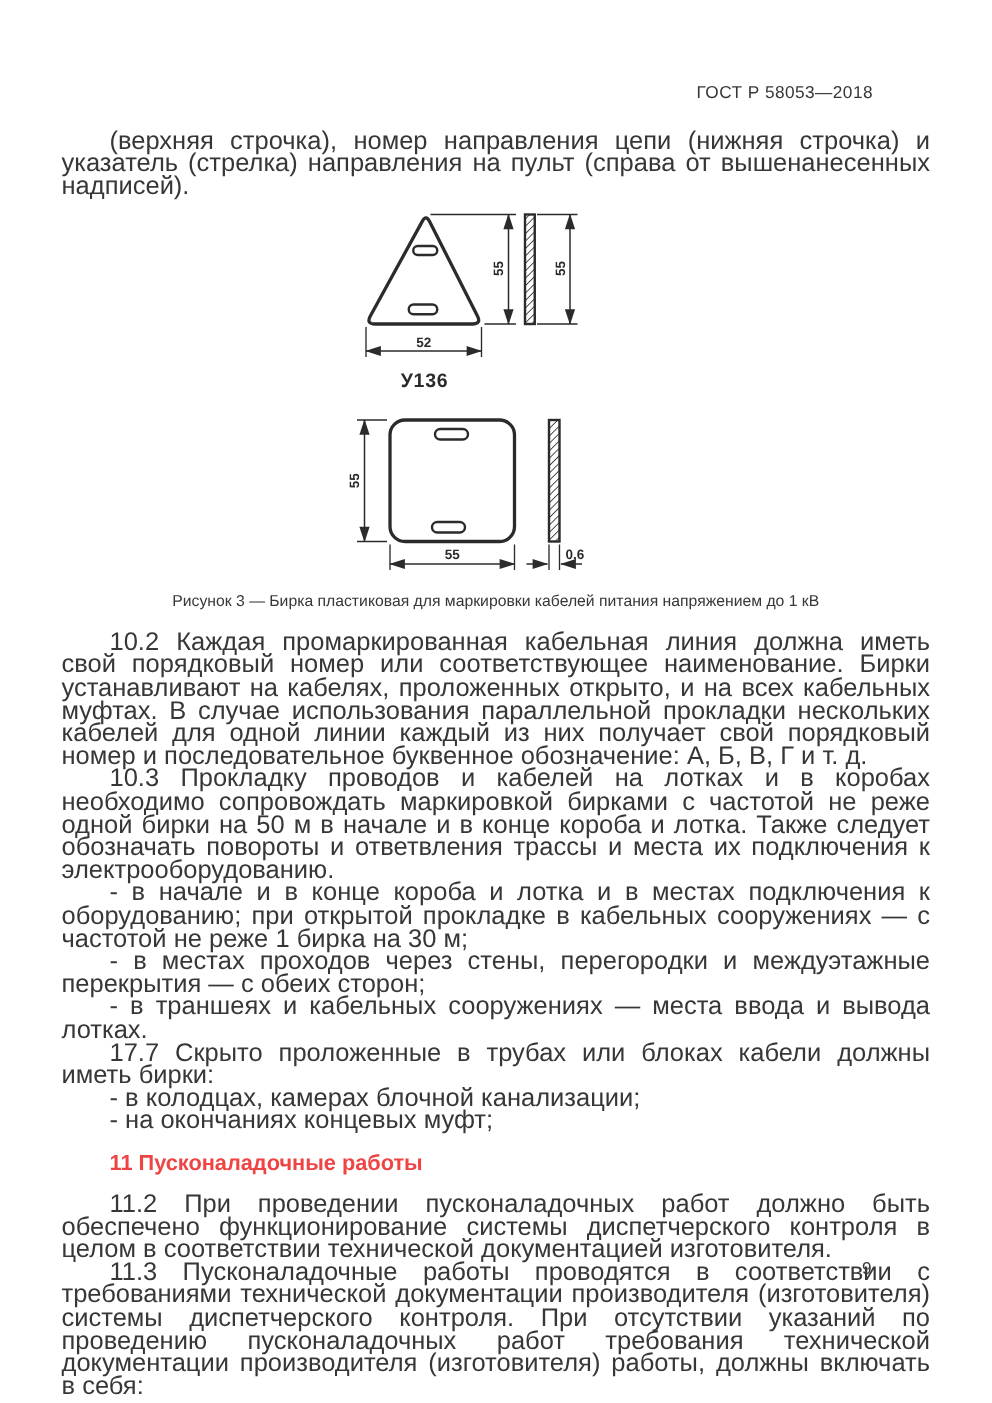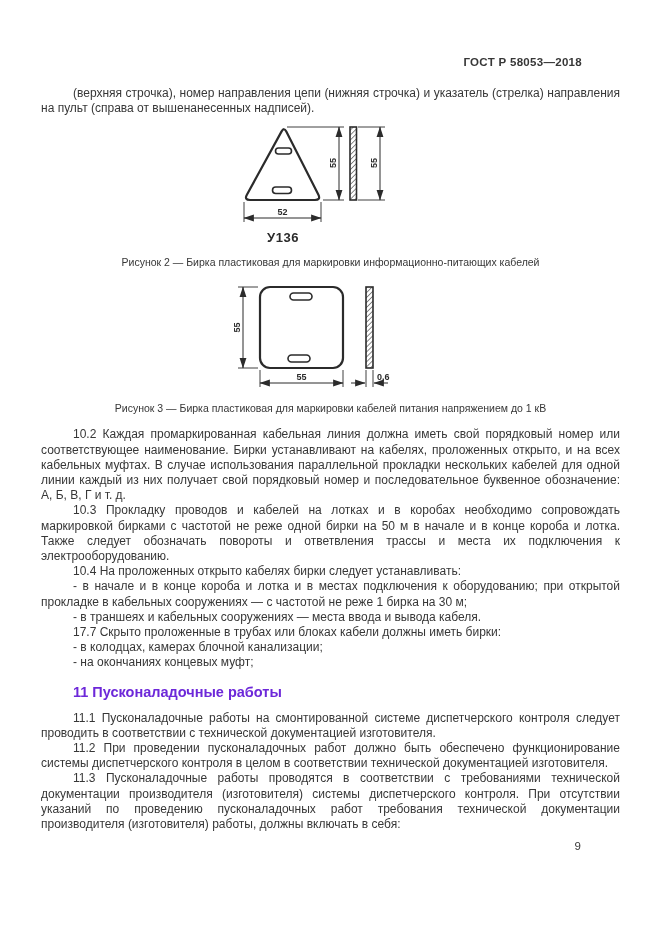--- a/index.html
+++ b/index.html
@@ -10,27 +10,27 @@
     height: 935px;
     background: #ffffff;
     color: #373737;
     font-family: "Liberation Sans", sans-serif;
     padding: 56px 41px 0 41px;
     overflow: hidden;
   }
   .doc-header {
     text-align: right;
     padding-right: 38px;
-    font-weight: bold;
+    font-weight: normal;
     font-size: 11.5px;
     letter-spacing: 0.3px;
     margin-bottom: 18px;
   }
   .body-text {
-    font-size: 12px;
+    font-size: 17px;
     line-height: 15.2px;
     text-align: justify;
     text-indent: 32px;
     margin: 0;
     hyphens: auto;
   }
   .figure-wrap { margin: 0; }
   .fig2-art { width: 160px; margin: 5px 0 0 194px; }
   .fig3-art { width: 170px; margin: 10px 0 0 189px; }
   .fig2-art svg, .fig3-art svg { display: block; }
@@ -39,21 +39,21 @@
     line-height: 13.5px;
     text-align: center;
     margin: 0;
   }
   .cap2 { margin-top: 9px; }
   .cap3 { margin-top: 10px; }
   .first-body { margin-top: 12px; }
   .section-heading {
     font-size: 14.5px;
     font-weight: bold;
-    color: #6d28d9;
+    color: #ef4444;
     margin: 13px 0 11px 0;
     padding-left: 32px;
   }
   .page-number {
     position: absolute;
     top: 840px;
     right: 80px;
     font-size: 11.5px;
   }
   
@@ -111,21 +111,20 @@
 
         <rect x="115" y="6" width="6.5" height="73" fill="url(#f2h)" stroke="#2b2b2b" stroke-width="1.6"></rect>
 
         <path class="extln" d="M123,6 H150 M123,79 H150"></path>
         <line class="dimln" x1="145" y1="6" x2="145" y2="79" marker-start="url(#f2a)" marker-end="url(#f2a)"></line>
         <text class="dim-text" x="141.5" y="42" text-anchor="middle" transform="rotate(-90 141.5 42)">55</text>
 
         <text class="part-label" x="48" y="121" text-anchor="middle">У136</text>
       </svg>
     </div>
-    <p class="fig-caption cap2">Рисунок 2 — Бирка пластиковая для маркировки информационно-питающих кабелей</p>
   </div>
 
   <div class="figure-wrap">
     <div class="fig3-art">
       <svg width="170" height="112" viewBox="0 0 170 112" xmlns="http://www.w3.org/2000/svg">
         <defs>
           <pattern id="f3h" width="3.5" height="3.5" patternUnits="userSpaceOnUse" patternTransform="rotate(45)">
             <rect width="3.5" height="3.5" fill="#ffffff"></rect>
             <line x1="0" y1="0" x2="0" y2="3.5" stroke="#2b2b2b" stroke-width="1.1"></line>
           </pattern>
@@ -152,27 +151,26 @@
         <line class="dimln" x1="121" y1="103" x2="135" y2="103" marker-end="url(#f3a)"></line>
         <line class="dimln" x1="144" y1="103" x2="158" y2="103" marker-start="url(#f3a)"></line>
         <text class="dim-text" x="147" y="99.5" text-anchor="start">0,6</text>
       </svg>
     </div>
     <p class="fig-caption cap3">Рисунок 3 — Бирка пластиковая для маркировки кабелей питания напряжением до 1 кВ</p>
   </div>
 
   <p class="body-text first-body">10.2 Каждая промаркированная кабельная линия должна иметь свой порядковый номер или соответствующее наименование. Бирки устанавливают на кабелях, проложенных открыто, и на всех кабельных муфтах. В случае использования параллельной прокладки нескольких кабелей для одной линии каждый из них получает свой порядковый номер и последовательное буквенное обозначение: А, Б, В, Г и т. д.</p>
   <p class="body-text">10.3 Прокладку проводов и кабелей на лотках и в коробах необходимо сопровождать маркировкой бирками с частотой не реже одной бирки на 50 м в начале и в конце короба и лотка. Также следует обозначать повороты и ответвления трассы и места их подключения к электрооборудованию.</p>
-  <p class="body-text">10.4 На проложенных открыто кабелях бирки следует устанавливать:</p>
   <p class="body-text">- в начале и в конце короба и лотка и в местах подключения к оборудованию; при открытой прокладке в кабельных сооружениях — с частотой не реже 1 бирка на 30 м;</p>
-  <p class="body-text">- в траншеях и кабельных сооружениях — места ввода и вывода кабеля.</p>
+  <p class="body-text">- в местах проходов через стены, перегородки и междуэтажные перекрытия — с обеих сторон;</p>
+  <p class="body-text">- в траншеях и кабельных сооружениях — места ввода и вывода лотках.</p>
   <p class="body-text">17.7 Скрыто проложенные в трубах или блоках кабели должны иметь бирки:</p>
   <p class="body-text">- в колодцах, камерах блочной канализации;</p>
   <p class="body-text">- на окончаниях концевых муфт;</p>
 
   <h2 class="section-heading">11 Пусконаладочные работы</h2>
-  <p class="body-text">11.1 Пусконаладочные работы на смонтированной системе диспетчерского контроля следует проводить в соответствии с технической документацией изготовителя.</p>
   <p class="body-text">11.2 При проведении пусконаладочных работ должно быть обеспечено функционирование системы диспетчерского контроля в целом в соответствии технической документацией изготовителя.</p>
   <p class="body-text">11.3 Пусконаладочные работы проводятся в соответствии с требованиями технической документации производителя (изготовителя) системы диспетчерского контроля. При отсутствии указаний по проведению пусконаладочных работ требования технической документации производителя (изготовителя) работы, должны включать в себя:</p>
 
   <div class="page-number">9</div>
 
 </div>
 
 </body></html>

